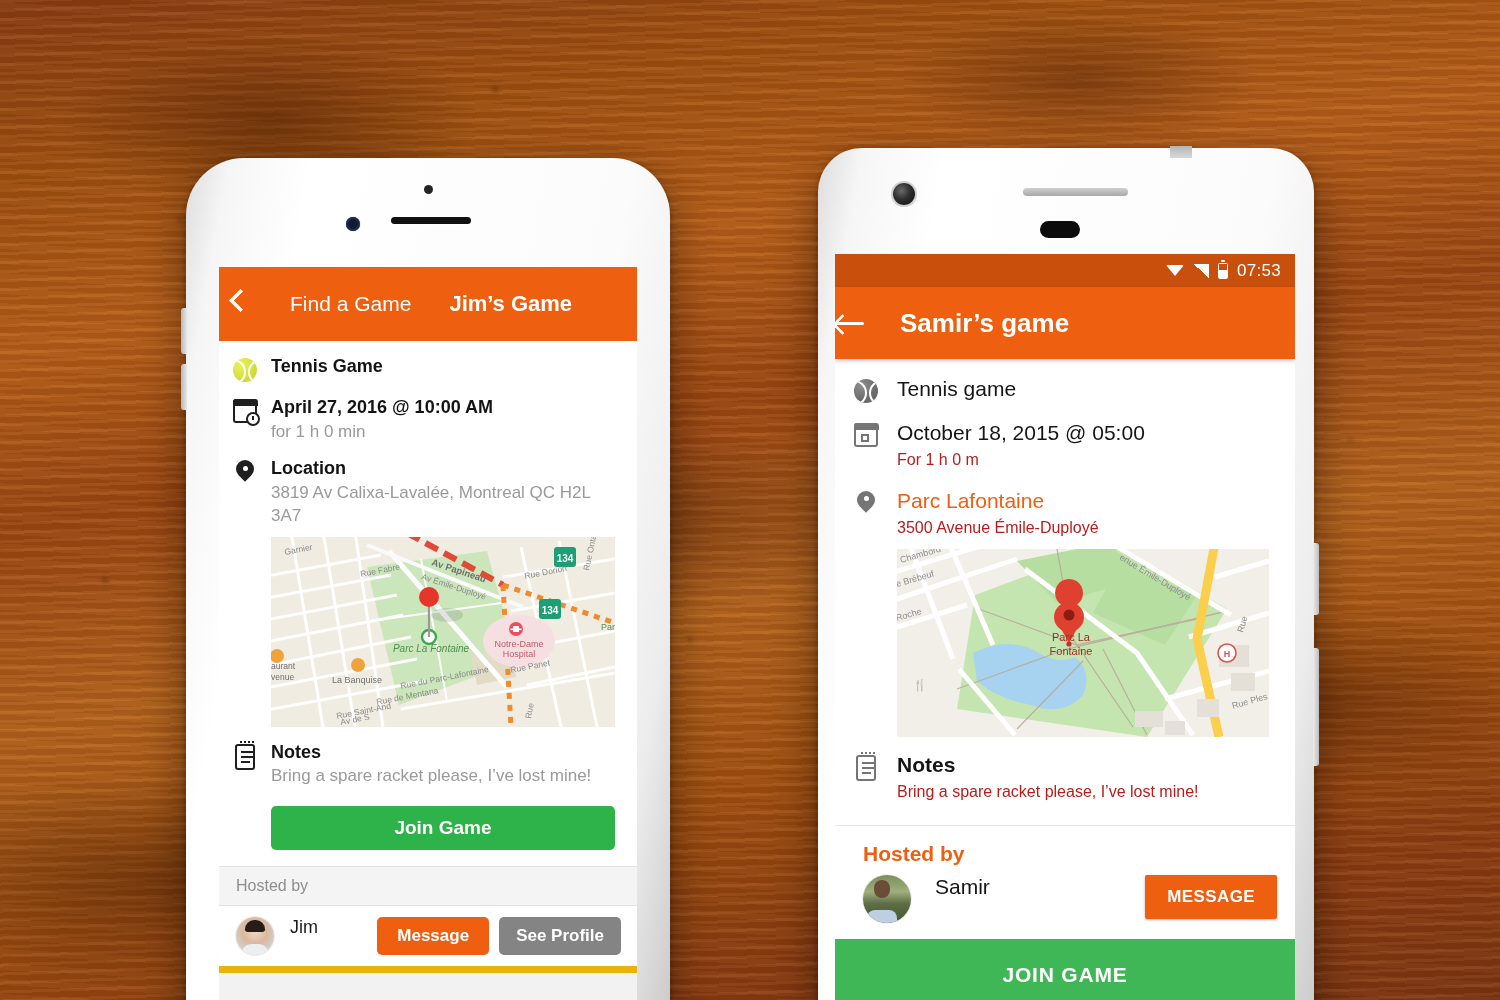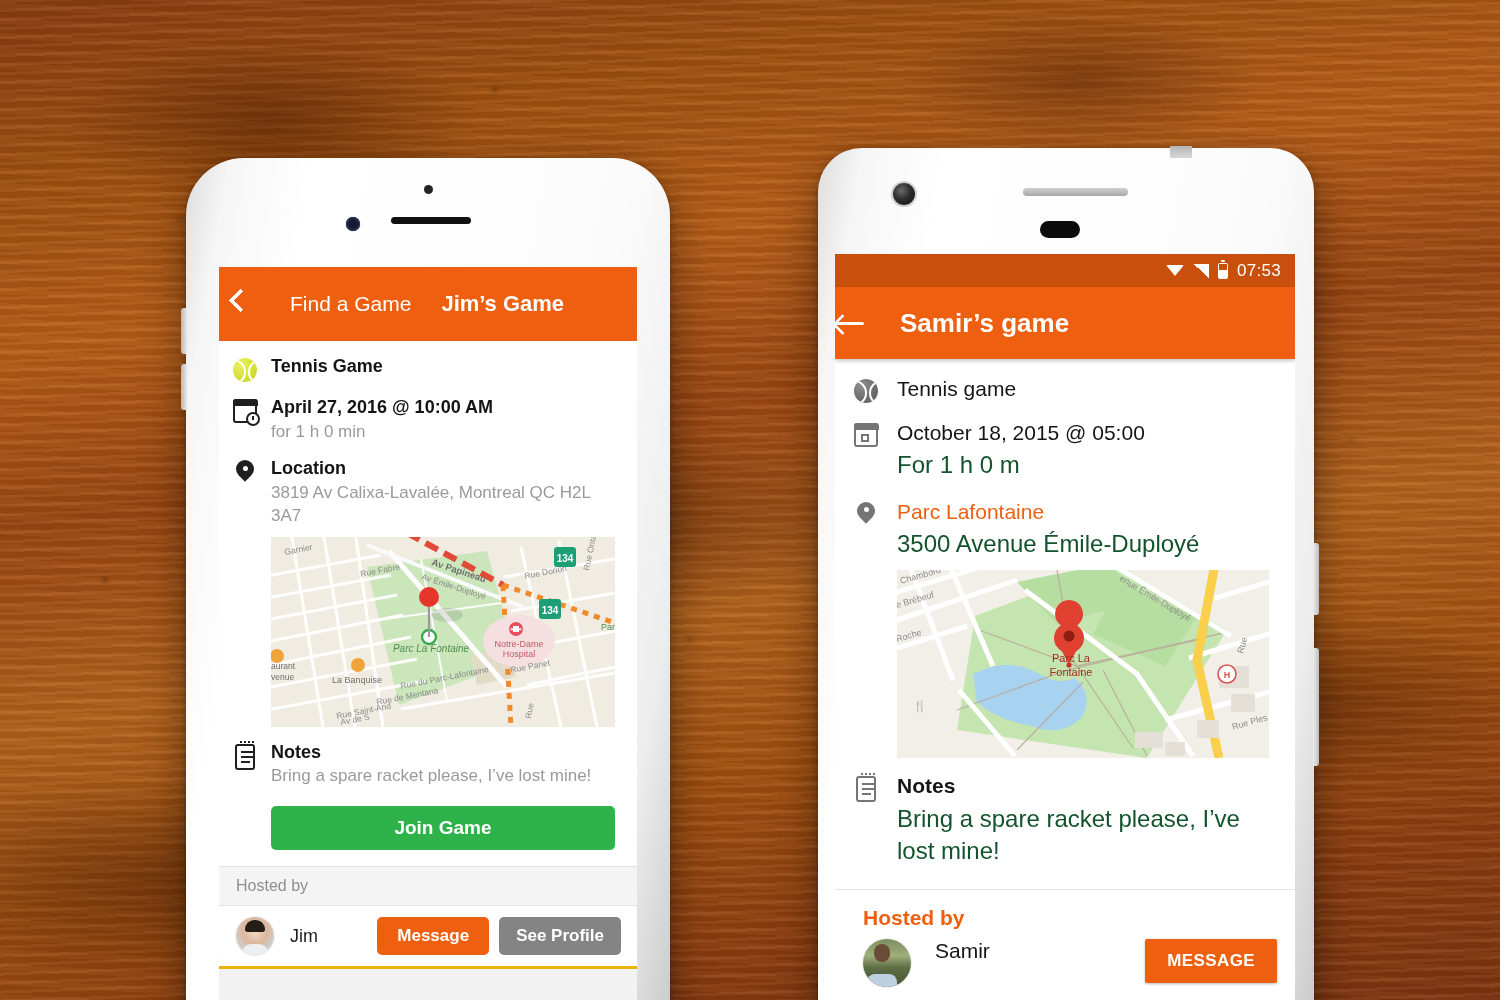--- a/index.html
+++ b/index.html
@@ -108,21 +108,21 @@
   .ios-nav {
     height: 74px; background: #ee5f10; display:flex; align-items:center;
     padding: 0 0 0 13px; box-sizing:border-box;
   }
   .ios-back { display:flex; align-items:flex-start; cursor:pointer;gap:32px; }
   .chev-left {
     width:13px; height:13px; border-left:4px solid #fff; border-bottom:4px solid #fff;
     transform: rotate(45deg); margin-right: 9px; border-radius:1px;
   }
   .ios-back-label { color:#fff; font-size:21px; }
-  .ios-title { color:#fff; font-size:22px; font-weight:bold; margin-left:30px; }
+  .ios-title { color:#fff; font-size:22px; font-weight:bold; margin-left:38px; }
 
   .ios-body { background:#fff; }
   .row { display:flex; padding: 14px 0 0 0; }
   .ios-icon-col { width:52px; display:flex; justify-content:center; padding-top:3px; }
   .ios-content { flex:1; padding-right:16px; }
   .ios-h { font-size:18px; font-weight:bold; color:#141414; line-height:1.25; }
   .ios-sub { font-size:17px; color:#9a9a9a; line-height:1.35; margin-top:2px; }
 
   .ball {
     width:24px;height:24px;border-radius:50%;
@@ -198,22 +198,22 @@
     display:block; margin:18px 0 16px 0; width:344px; height:44px;
     background:#2eb34a; border:none; border-radius:5px; color:#fff;
     font-size:19px; font-weight:bold; font-family:"Liberation Sans",sans-serif;
     cursor:pointer;
   }
   .hosted-strip {
     background:#f4f4f4; border-top:1px solid #e3e3e3; border-bottom:1px solid #e3e3e3;
     padding:10px 0 10px 17px; font-size:16px; color:#8e8e8e;
   }
   .host-row {
-    display:flex; align-items:center; padding:11px 16px 11px 17px; background:#fff;
-    border-bottom:3px solid #eab308;
+    display:flex; padding:11px 16px 11px 17px; background:#fff;
+    border-bottom:7px solid #eab308;
   }
   .avatar {
     width:38px;height:38px;border-radius:50%; flex:none; overflow:hidden;
     box-shadow:0 0 0 1px rgba(0,0,0,.07);
   }
   .av-jim { background: radial-gradient(circle at 50% 38%, #f0d9c8 0%, #dcb79d 40%, #cfcfcf 70%, #e8e8e8 100%); position:relative; }
   .av-jim::before{ content:""; position:absolute; left:9px; top:3px; width:20px;height:12px;
                    border-radius:10px 10px 3px 3px; background:#241c17; }
   .av-jim::after{ content:""; position:absolute; left:5px; bottom:0; width:28px;height:11px;
                   border-radius:12px 12px 0 0; background:#eceef0; }
@@ -264,21 +264,21 @@
                        background:#fff; border-radius:2px; }
   .arrow-left::after{ content:""; position:absolute; left:0; top:4px; width:12px;height:12px;
                       border-left:3px solid #fff; border-bottom:3px solid #fff;
                       transform: rotate(45deg); border-radius:1px; }
   .and-title { color:#fff; font-size:26px; font-weight:bold; margin-left:35px; }
 
   .and-row { display:flex; padding: 16px 0 0 0; }
   .and-icon-col { width:62px; display:flex; justify-content:center; padding-top:4px; }
   .and-content { flex:1; padding-right:18px; }
   .and-h { font-size:21px; color:#151515; line-height:1.3; }
-  .and-sub { font-size:24px; color:#14532d; line-height:1.35; margin-top:3px; }
+  .and-sub { font-size:16px; color:#b91c1c; line-height:1.35; margin-top:3px; }
   .and-link { font-size:21px; color:#ee5f10; line-height:1.3; }
 
   .and-sep { height:1px; background:#e6e6e6; margin-top:22px; }
   .and-hosted-title { color:#ee5f10; font-size:21px; font-weight:bold;
                       padding:16px 0 0 28px; }
   .and-host-row { display:flex; align-items:flex-start; padding:9px 18px 16px 28px; }
   .and-host-name { font-size:21px; color:#151515; margin-left:24px; flex:1; }
   .btn-msg-and {
     background:#ee5f10; border:none; color:#fff; font-size:17px; font-weight:bold;
     padding:12px 22px; border-radius:2px; cursor:pointer; letter-spacing:.4px;

